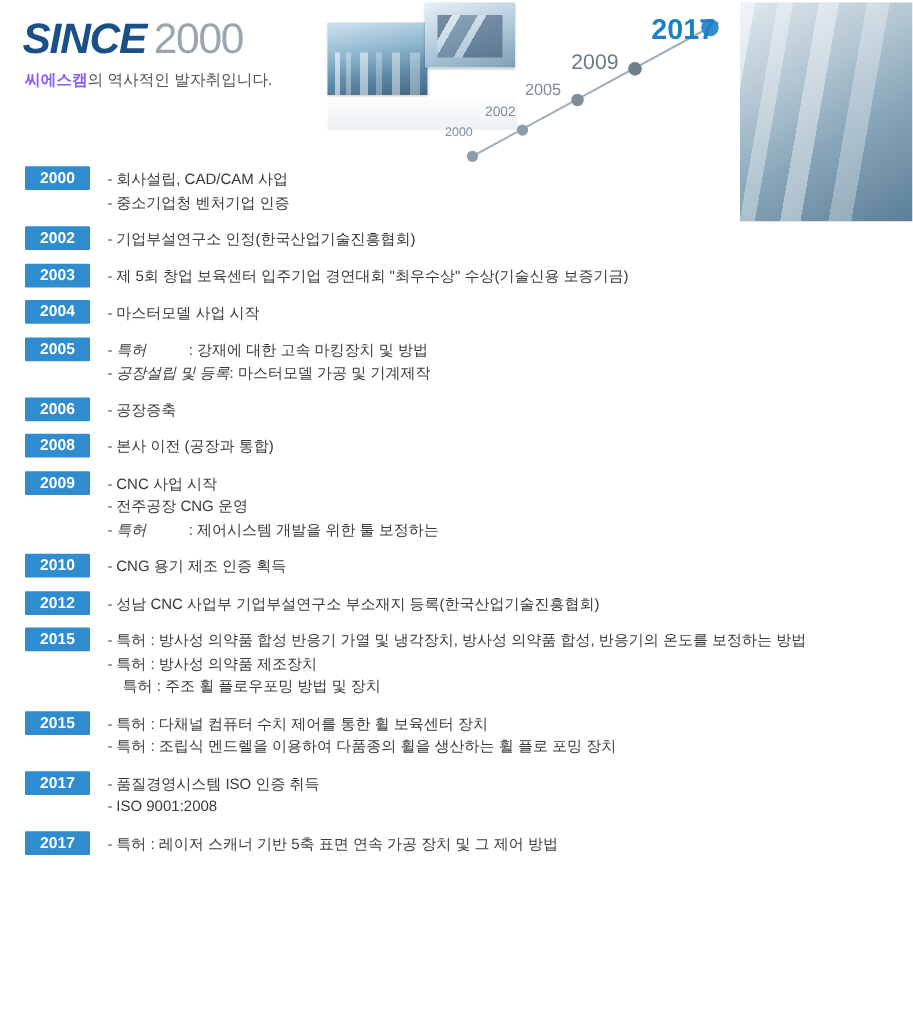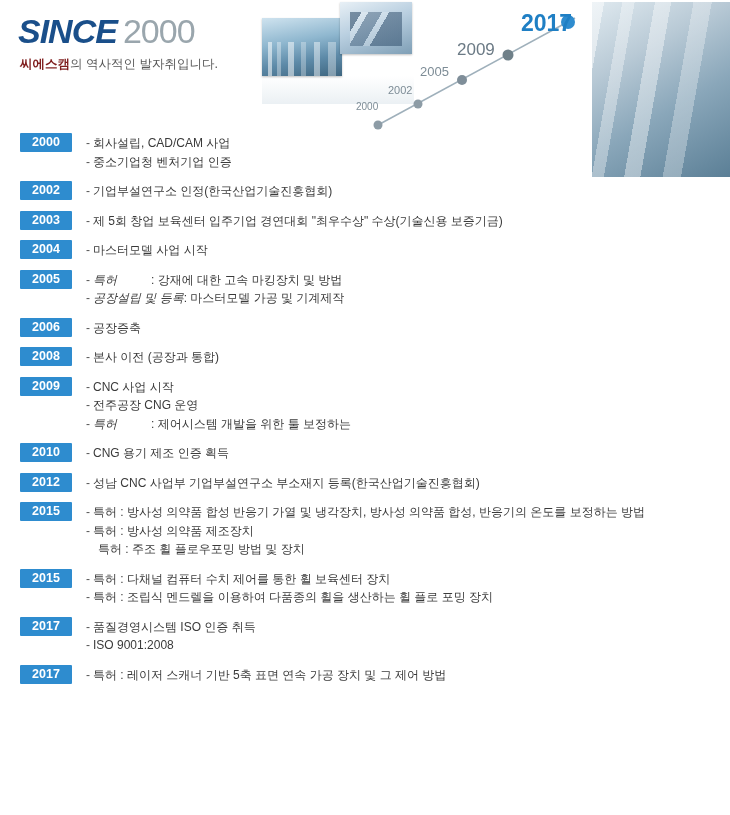--- a/index.html
+++ b/index.html
@@ -44,21 +44,21 @@
   }
   .header-sub {
     position: absolute;
     left: 20px;
     top: 56px;
     font-size: 12.5px;
     color: #555;
     white-space: nowrap;
   }
   .header-sub b {
-    color: #7f1d1d;
+    color: #8b5cf6;
   }
 
   
   .photo {
     position: absolute;
     overflow: hidden;
   }
   .photo-1 {
     left: 262px; top: 18px; width: 80px; height: 58px;
     background: linear-gradient(170deg,#cfe3ef 0%, #8fb7cf 40%, #5d8aa8 70%, #3f6680 100%);

